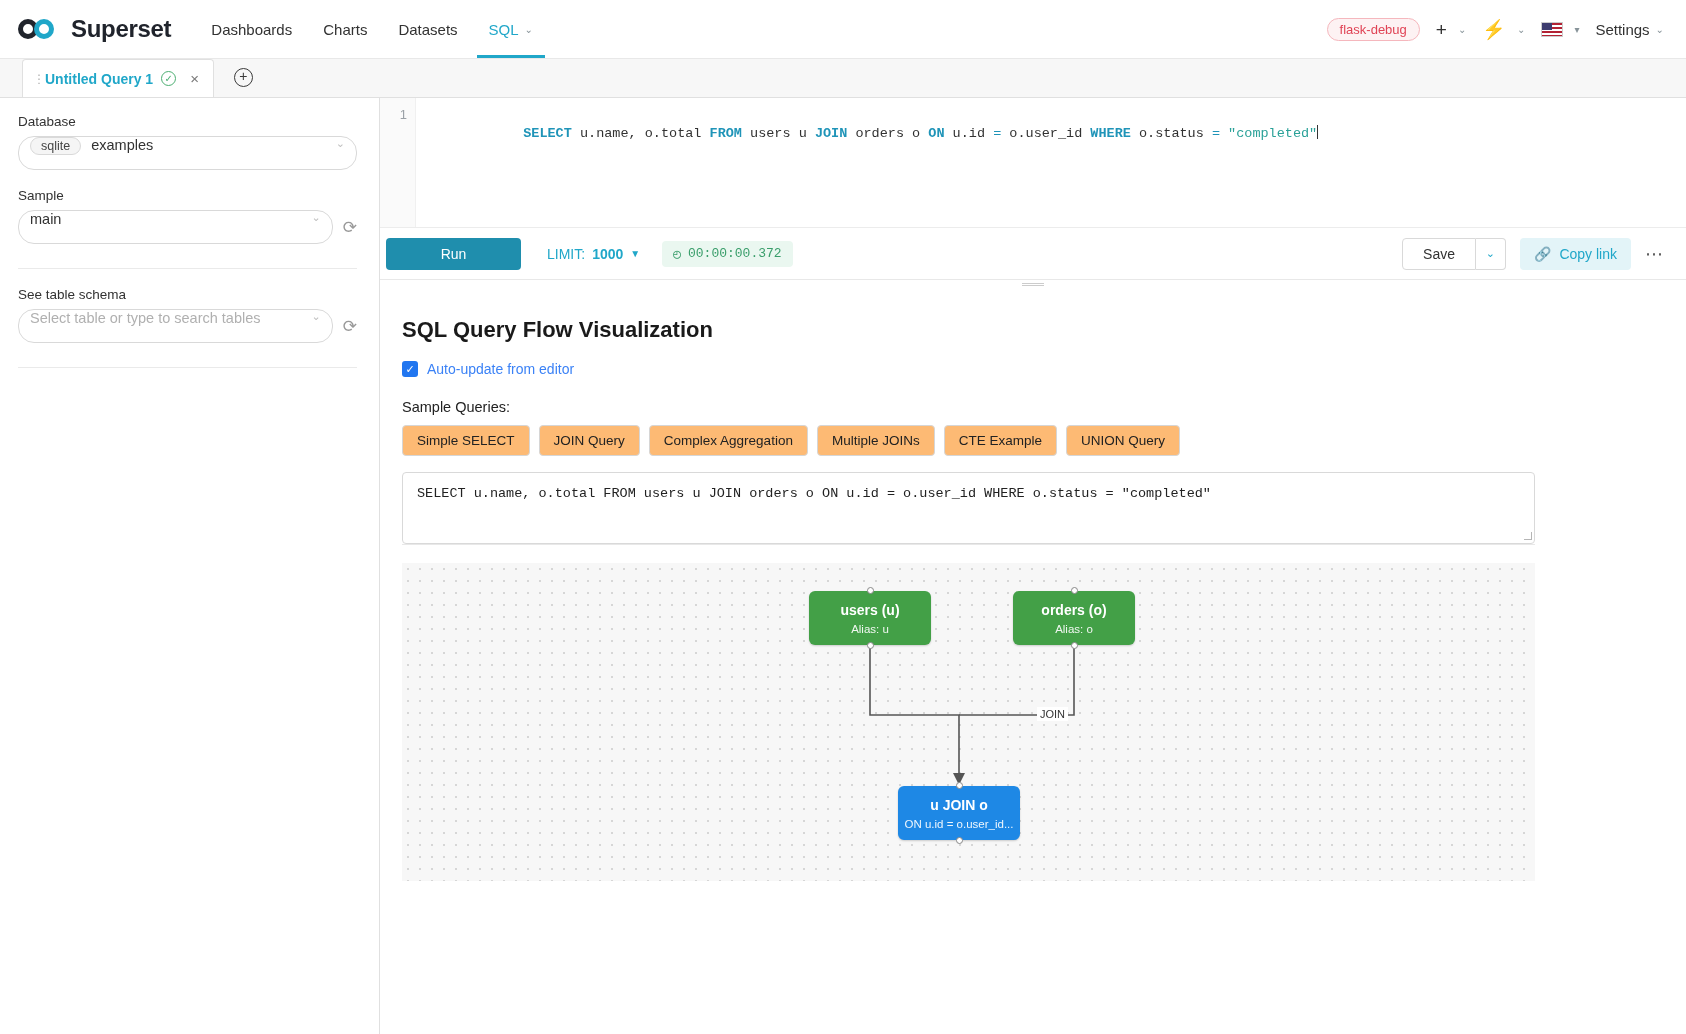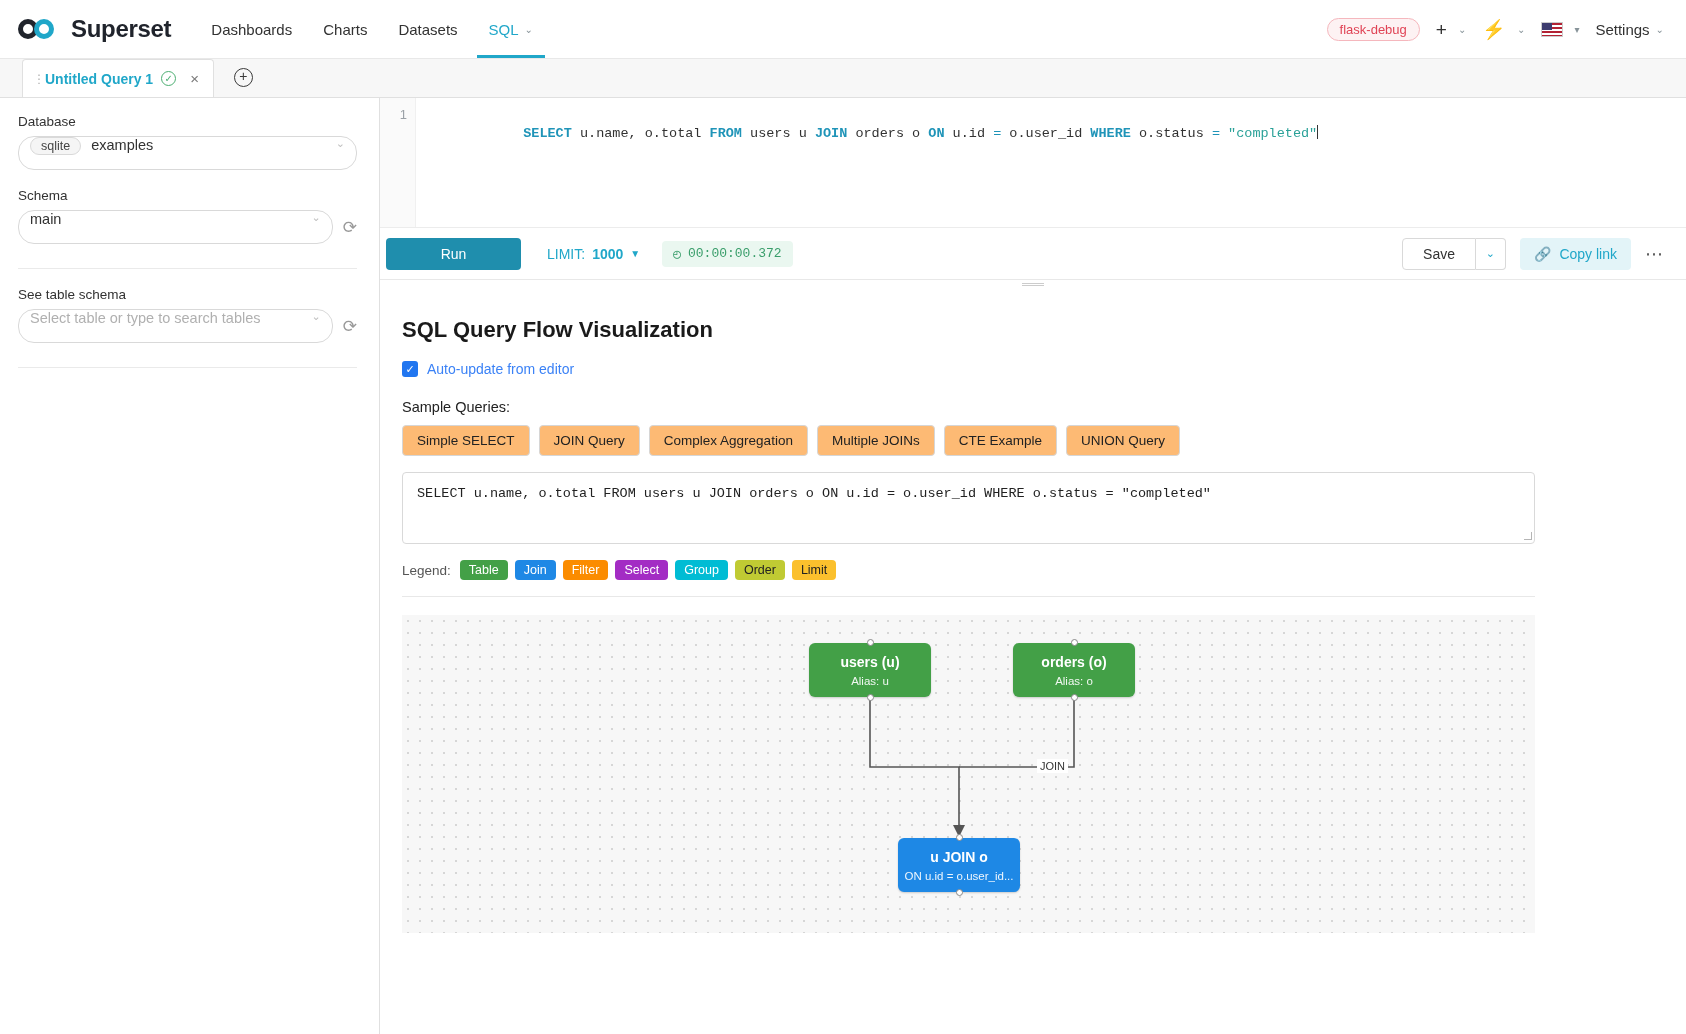--- a/index.html
+++ b/index.html
@@ -287,21 +287,21 @@
 <div class="body-split">
 
   <div class="left-panel">
     <div class="field-label">Database</div>
     <div class="select-box mb18">
       <span class="db-tag">sqlite</span>
       <span class="val">examples</span>
       <span class="chev">⌄</span>
     </div>
 
-    <div class="field-label">Schema</div>
+    <div class="field-label">Sample</div>
     <div class="row-with-refresh">
       <div class="select-box">
         <span class="val">main</span>
         <span class="chev">⌄</span>
       </div>
       <span class="refresh-ic">⟳</span>
     </div>
 
     <div class="divider"></div>
 
@@ -375,30 +375,20 @@
         <button class="sq-btn">Complex Aggregation</button>
         <button class="sq-btn">Multiple JOINs</button>
         <button class="sq-btn">CTE Example</button>
         <button class="sq-btn">UNION Query</button>
       </div>
 
       <div class="ta-grip">
         <textarea class="sql-ta" style="">SELECT u.name, o.total FROM users u JOIN orders o ON u.id = o.user_id WHERE o.status = "completed"</textarea>
       </div>
 
-      <div class="legend-row">
-        <span class="legend-label">Legend:</span>
-        <span class="lchip" style="background:#43a047">Table</span>
-        <span class="lchip" style="background:#1e88e5">Join</span>
-        <span class="lchip" style="background:#fb8c00">Filter</span>
-        <span class="lchip" style="background:#a32cc4">Select</span>
-        <span class="lchip" style="background:#00bcd4">Group</span>
-        <span class="lchip" style="color:#222;background:#c0ca33">Order</span>
-        <span class="lchip" style="color:#222;background:#fbc02d">Limit</span>
-      </div>
       <div class="hr-legend"></div>
 
       <div class="canvas">
         <svg width="1133" height="318" style="position:absolute;left:0;top:0">
           <path d="M468,82 L468,152 L557,152 L557,212" fill="none" stroke="#555" stroke-width="1.6"></path>
           <path d="M672,82 L672,152 L557,152" fill="none" stroke="#555" stroke-width="1.6"></path>
           <polygon points="551,210 563,210 557,222" fill="#555"></polygon>
         </svg>
 
         <div class="edge-label" style="left:635px;top:144px">JOIN</div>

